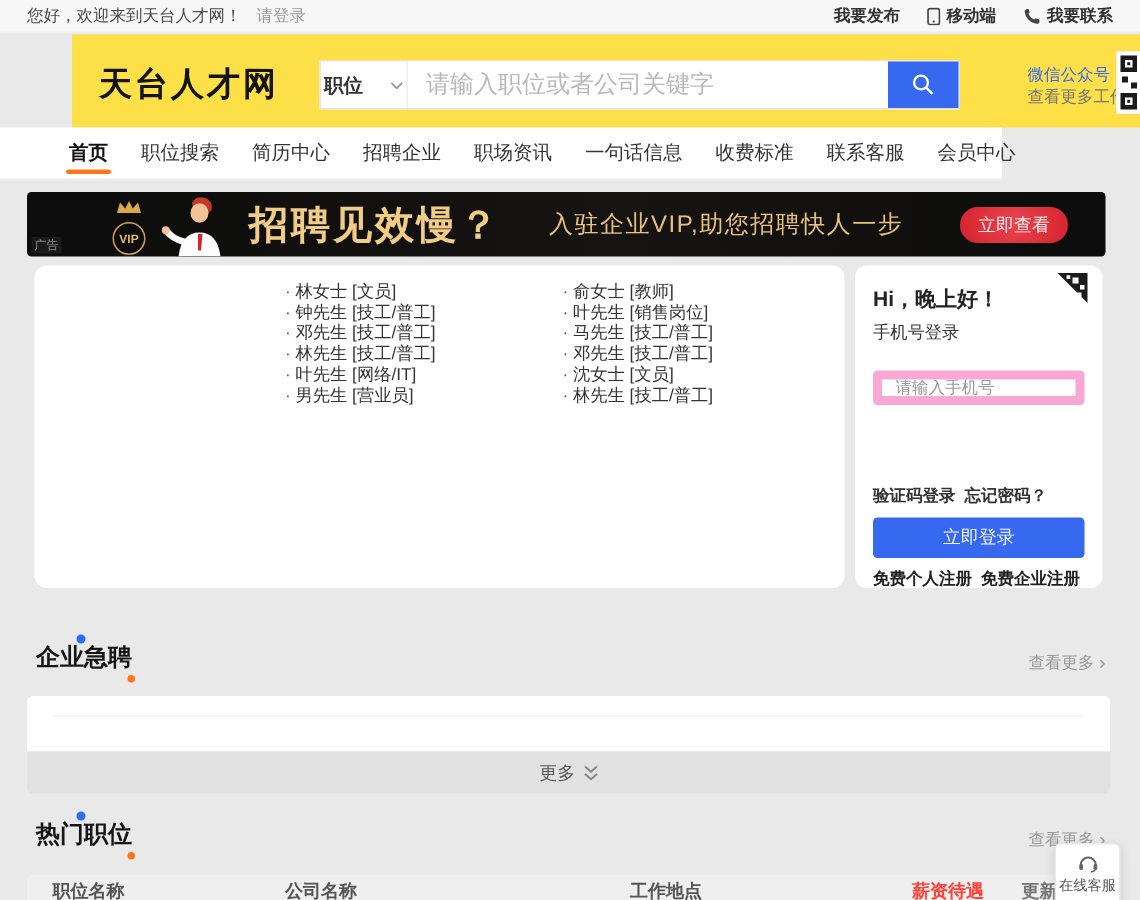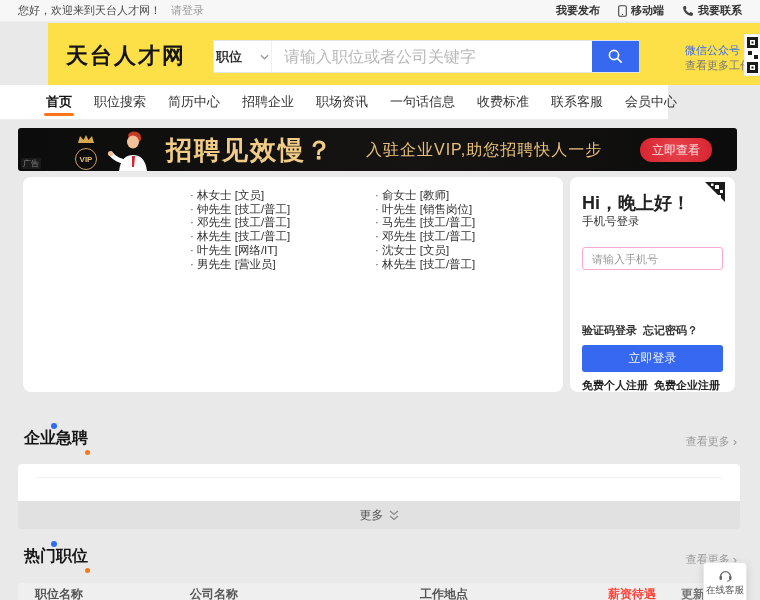--- a/index.html
+++ b/index.html
@@ -61,23 +61,23 @@
   .card{position:absolute;background:#fff;border-radius:8px;}
   .candidates-card{left:23px;top:177px;width:540px;height:215px;}
   .cand-col{position:absolute;top:12px;list-style:none;}
   .cand-col.c1{left:167px;}
   .cand-col.c2{left:352px;}
   .cand-item{font-size:11.5px;line-height:13.7px;color:#333;cursor:pointer;white-space:nowrap;}
   .cand-item::before{content:"· ";color:#555;}
 
   .login-card{left:570px;top:177px;width:165px;height:215px;}
   .qr-corner{position:absolute;right:9px;top:4px;cursor:pointer;}
-  .greeting{position:absolute;left:12px;top:14px;font-size:18px;font-weight:bold;color:#222;}
+  .greeting{position:absolute;left:12px;top:14px;font-size:14px;font-weight:bold;color:#222;}
   .mode-label{position:absolute;left:12px;top:37px;font-size:11.5px;color:#333;}
-  .login-input{position:absolute;left:12px;width:141px;height:23px;border:1px solid #f9a8d4;border-radius:3px;
+  .login-input{position:absolute;left:12px;width:141px;height:23px;border:6px solid #f9a8d4;border-radius:3px;
     padding:0 9px;font-size:11px;color:#333;outline:none;font-family:inherit;}
   .login-input::placeholder{color:#9a9a9a;}
   .login-input.phone{top:70px;}
   .login-input.pass{top:108px;}
   .login-links{position:absolute;left:12px;top:146px;font-size:11px;color:#333;font-weight:bold;display:flex;gap:6px;}
   .login-links a{color:#333;text-decoration:none;cursor:pointer;}
   .login-btn{position:absolute;left:12px;top:168px;width:141px;height:27px;border:none;border-radius:3px;
     background:var(--blue);color:rgba(255,255,255,.93);font-size:12px;cursor:pointer;font-family:inherit;}
   .register-links{position:absolute;left:12px;top:201px;font-size:11px;font-weight:bold;color:#222;display:flex;gap:6px;}
   .register-links a{color:#222;text-decoration:none;cursor:pointer;}

